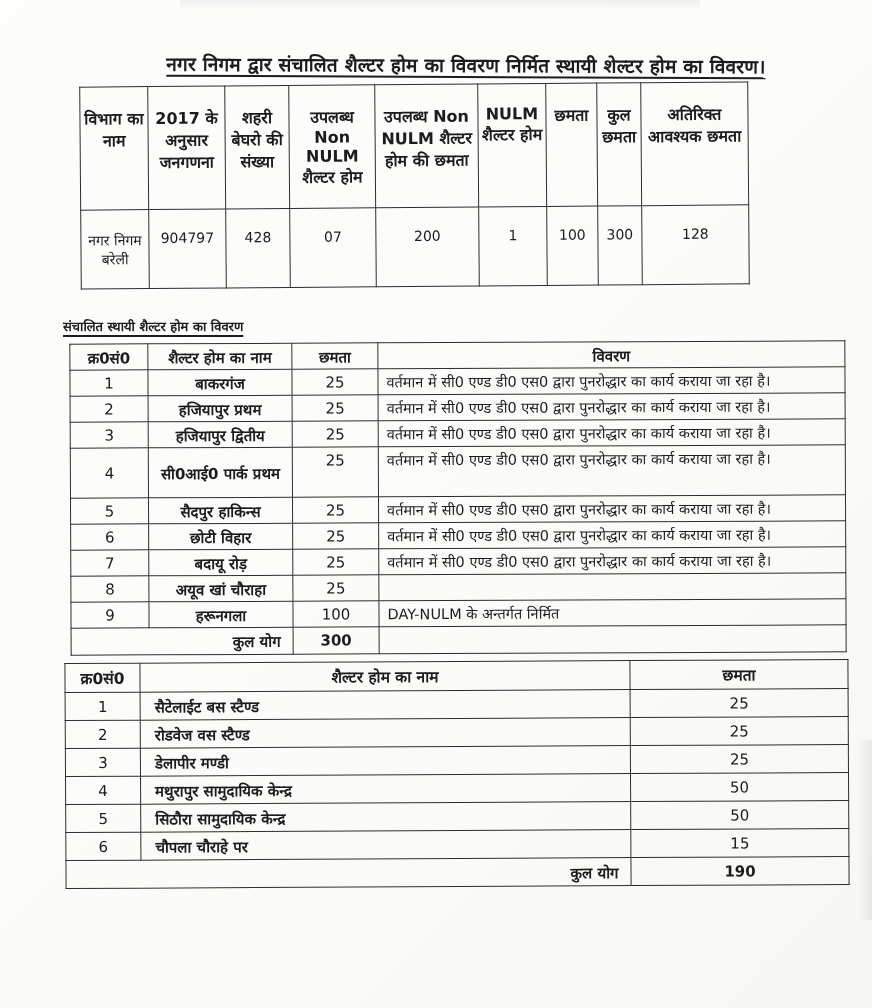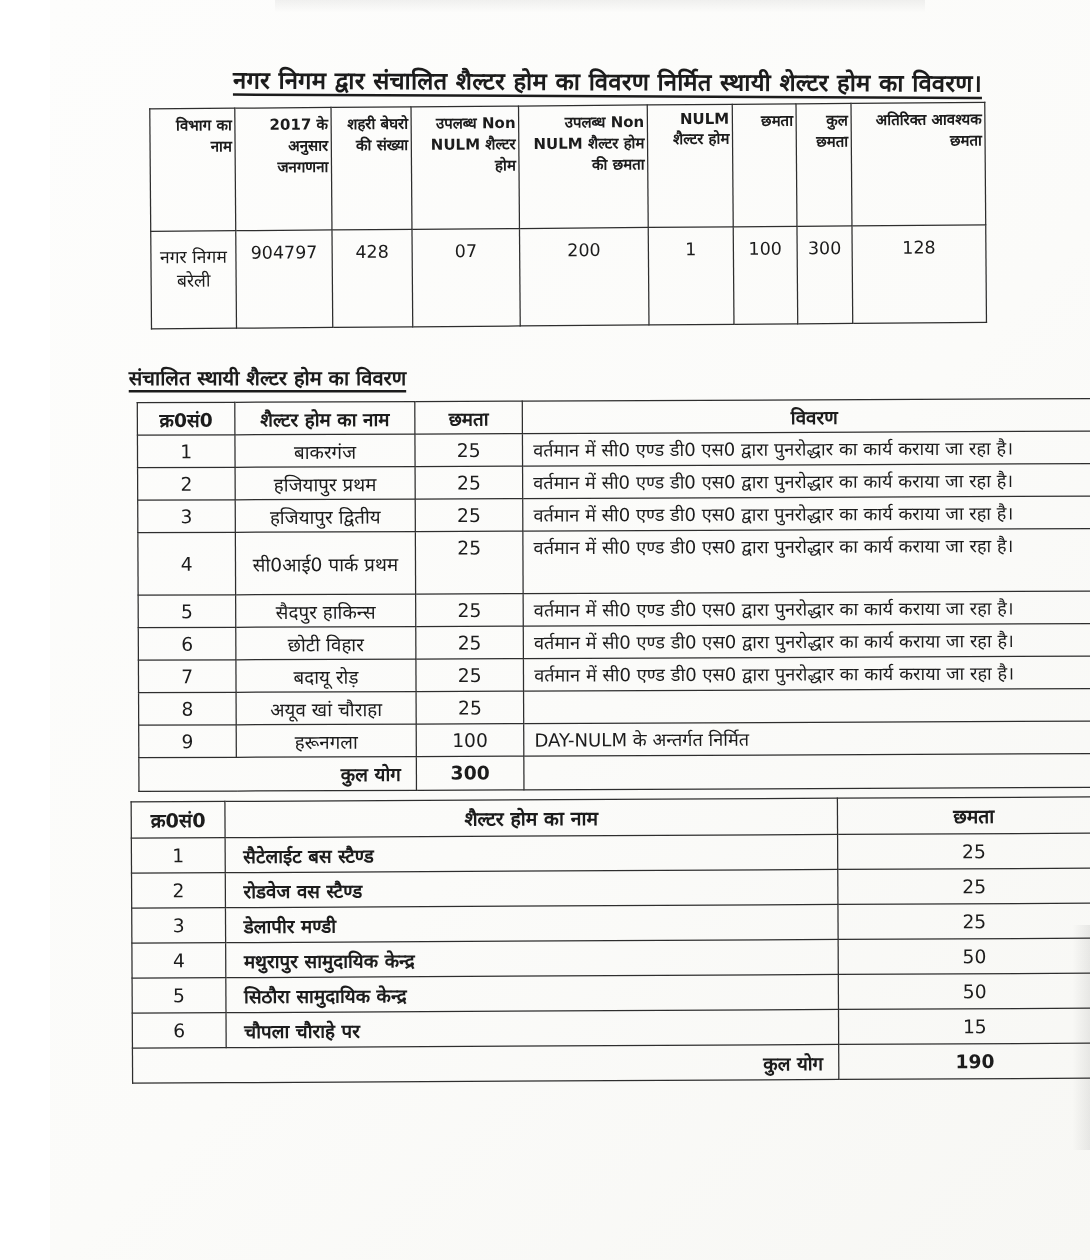--- a/index.html
+++ b/index.html
@@ -12,21 +12,20 @@
     background: #ffffff;
     font-family: "DejaVu Sans", sans-serif;
     color: #1c1c1c;
     position: relative;
     overflow: hidden;
   }
   .sheet {
     position: absolute;
     inset: 0;
     background: linear-gradient(135deg, #fdfdfc 0%, #fbfbf9 55%, #f7f7f4 100%);
-    margin-left: 40px;
   }
   .doc-title {
     margin: 52px 70px 0 130px;
     text-align: center;
     font-size: 19px;
     font-weight: 700;
     text-decoration: underline;
     text-underline-offset: 4px;
     text-decoration-thickness: 1.5px;
     transform: rotate(0.25deg);
@@ -45,38 +44,38 @@
     border: 1.6px solid #2e2e2e;
     overflow: hidden;
   }
   
   .t1 {
     width: 668px;
     margin: 6px 0 0 80px;
     transform: rotate(-0.45deg);
   }
   .t1 th {
-    font-size: 12px;
-    font-weight: 700;
-    text-align: right;
+    font-size: 16px;
+    font-weight: 700;
+    text-align: center;
     vertical-align: top;
-    padding: 4px 2px;
+    padding: 20px 2px;
   }
   .t1 thead tr { height: 98px; }
   .t1 tbody tr { height: 78px; }
   .t1 td {
     font-size: 14px;
     text-align: center;
     vertical-align: top;
-    padding: 10px 2px;
+    padding: 20px 2px;
   }
   
   .sec-heading {
     margin: 30px 0 0 63px;
-    font-size: 16px;
+    font-size: 13px;
     font-weight: 700;
     text-decoration: underline;
     text-underline-offset: 4px;
     text-decoration-thickness: 1.5px;
   }
   
   .t2 {
     width: 775px;
     margin: 7px 0 0 70px;
     transform: rotate(-0.25deg);
@@ -95,21 +94,21 @@
     vertical-align: middle;
     padding: 1px 3px;
   }
   .t2 td.desc {
     text-align: left;
     vertical-align: top;
     padding: 2px 8px;
     font-size: 14.5px;
     white-space: nowrap;
   }
-  .t2 td.name { font-weight: 400; }
+  .t2 td.name { font-weight: 700; }
   .t2 tr.total-row { height: 27px; }
   .total-label {
     text-align: right !important;
     font-weight: 700;
     padding-right: 12px !important;
     font-size: 15.5px;
   }
   .total-value {
     font-weight: 700;
     text-align: center;

